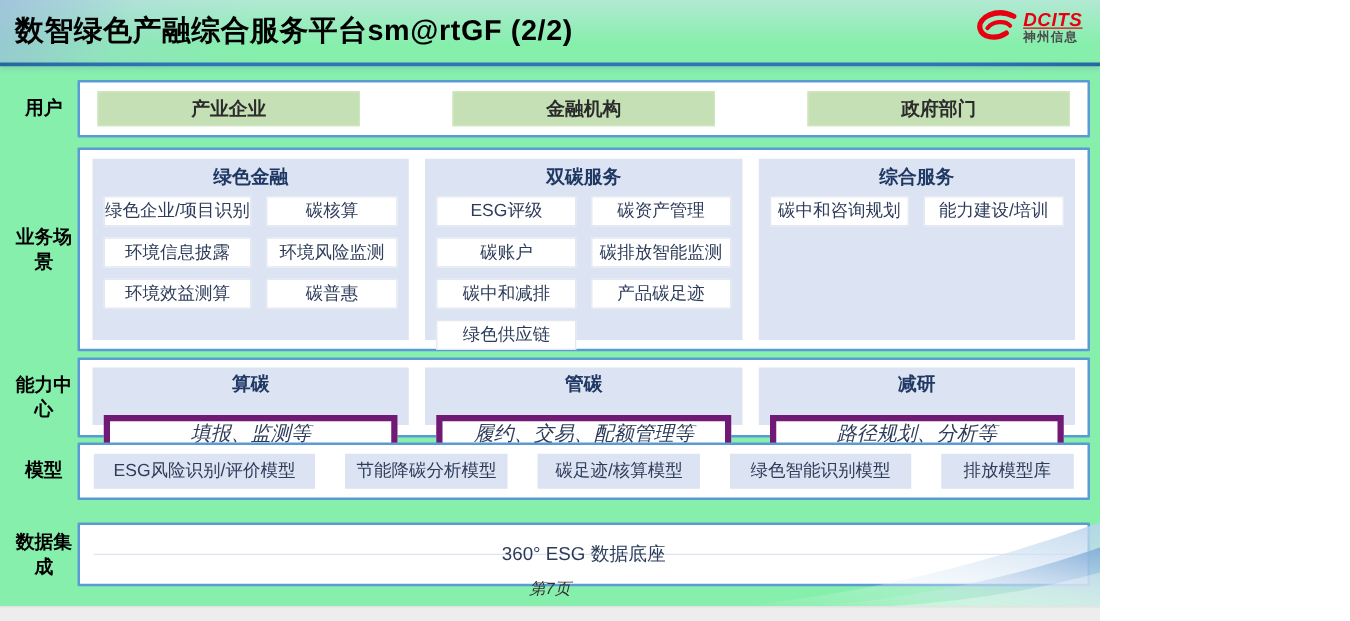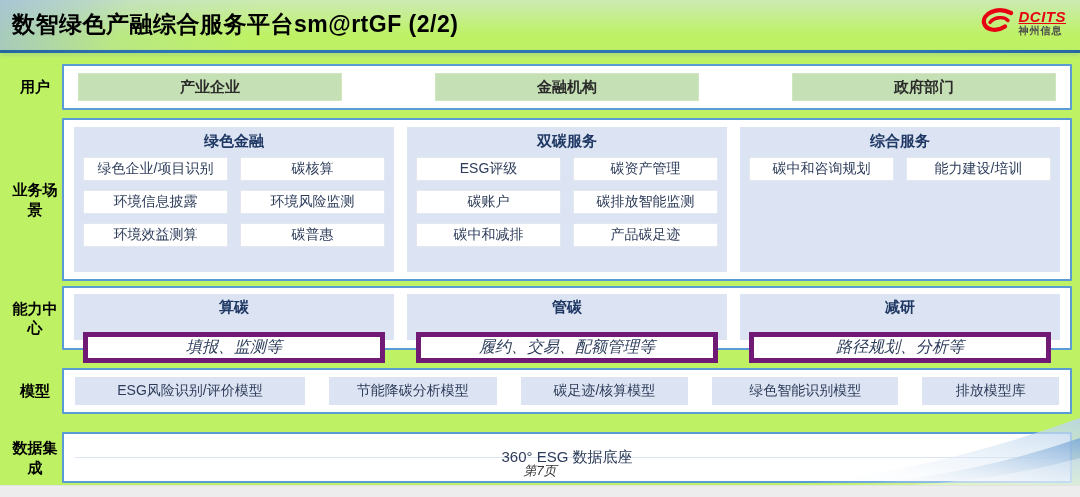--- a/index.html
+++ b/index.html
@@ -1,21 +1,21 @@
 <!DOCTYPE html>
 <html><head>
 <meta charset="utf-8">
 <style>
   * { margin:0; padding:0; box-sizing:border-box; }
   html,body { background:#fff; }
   body { font-family:"Liberation Sans","DejaVu Sans",sans-serif; }
 
   .slide {
-    position:relative; width:1080px; height:497px;
-    background:#bef264; overflow:hidden;
+    position:relative; width:880px; height:497px;
+    background:#86efac; overflow:hidden;
   }
 
   
   .header-bg {
     position:absolute; top:0; left:0; right:0; height:50px;
     background:
       linear-gradient(115deg, rgba(150,180,220,0.55) 0%, rgba(255,255,255,0) 12%),
       linear-gradient(100deg, rgba(173,199,231,0.45) 0%, rgba(255,255,255,0) 24%),
       linear-gradient(to bottom, rgba(214,228,244,0.55), rgba(255,255,255,0) 70%);
   }
@@ -64,21 +64,21 @@
   .scen-col { flex:1; background:#dce3f2; padding:5px 9px 24px; display:flex; flex-direction:column; }
   .scen-title { text-align:center; font-size:15px; font-weight:bold; color:#1f3864; margin-bottom:6px; }
   .scen-grid { display:grid; grid-template-columns:1fr 1fr; gap:9px 12px; align-content:start; }
   .scen-item {
     height:24px; background:#fff; border:1px solid #e2e7f0;
     display:flex; align-items:center; justify-content:center;
     font-size:14px; color:#2d3c5a; white-space:nowrap;
   }
 
   
-  .row-cap { height:64px; margin-bottom:18px; }
+  .row-cap { height:64px; margin-bottom:4px; }
   .cap-box { display:flex; gap:13px; padding:6px 10px 8px; }
   .cap-col { flex:1; background:#dce3f2; padding:4px 9px 7px; display:flex; flex-direction:column;gap:12px; }
   .cap-title { text-align:center; font-size:15px; font-weight:bold; color:#1f3864; margin-bottom:3px; }
   .cap-sub {
     flex:1; background:#fff; border:5px solid #701a75;
     display:flex; align-items:center; justify-content:center;
     font-size:16px; font-style:italic; color:#2d3c5a;
   }
 
   
@@ -168,20 +168,21 @@
 
         <div class="scen-col">
           <div class="scen-title">双碳服务</div>
           <div class="scen-grid">
             <div class="scen-item">ESG评级</div>
             <div class="scen-item">碳资产管理</div>
             <div class="scen-item">碳账户</div>
             <div class="scen-item">碳排放智能监测</div>
             <div class="scen-item">碳中和减排</div>
             <div class="scen-item">产品碳足迹</div>
+            <div class="scen-item">绿色供应链</div>
           </div>
         </div>
 
         <div class="scen-col">
           <div class="scen-title">综合服务</div>
           <div class="scen-grid">
             <div class="scen-item">碳中和咨询规划</div>
             <div class="scen-item">能力建设/培训</div>
           </div>
         </div>

